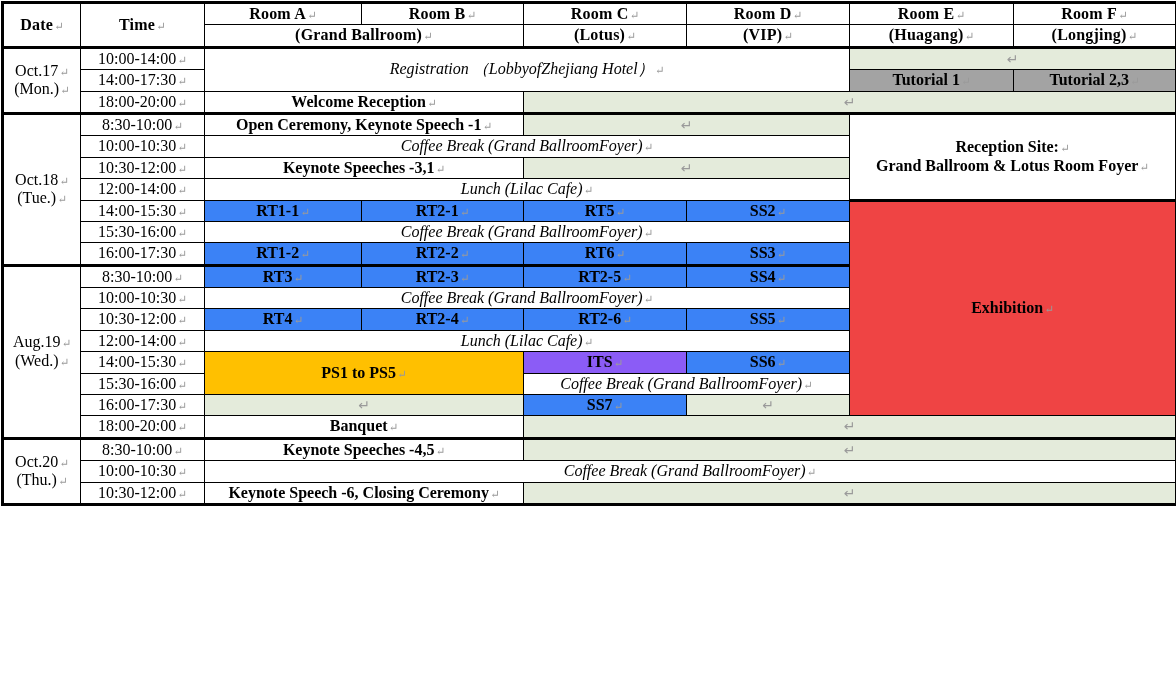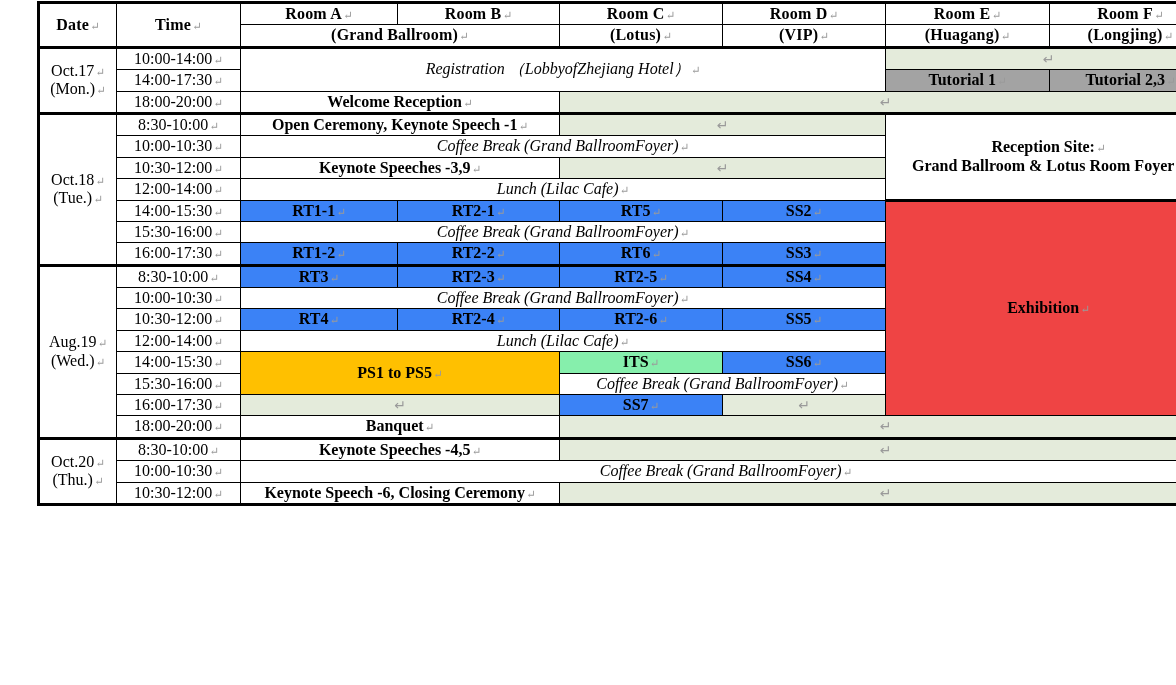--- a/index.html
+++ b/index.html
@@ -11,21 +11,20 @@
   body {
     width: 1176px;
     height: 685px;
     font-family: "Liberation Serif", "DejaVu Serif", serif;
     overflow: hidden;
   }
   #schedule-wrap {
     width: 1176px;
     height: 685px;
     box-sizing: border-box;
-    padding-left: 36px;
   }
   table.sched {
     border-collapse: collapse;
     table-layout: fixed;
     width: 1174px;
     margin: 1px;
     background: #fff;
   }
   table.sched td {
     border: 1px solid #000000;
@@ -82,21 +81,21 @@
   .sess {
     font-weight: bold;
     font-size: 18px;
   }
 
   
   .fill-green  { background: #e4ebdb; }
   .fill-blue   { background: #3b82f6; }
   .fill-cream  { background: #ef4444; }
   .fill-orange { background: #ffc000; }
-  .fill-purple { background: #86efac; color: #ffffff; }
+  .fill-purple { background: #8b5cf6; color: #ffffff; }
   .fill-navy   { background: #a3a3a3; color: #ffffff; }
 
   .pilcrow {
     color: #9a9a9a;
     font-size: 14px;
     font-family: "DejaVu Sans", sans-serif;
   }
   .pil-after::after {
     content: "\21B5";
     color: #9a9a9a;
@@ -180,21 +179,21 @@
       </td>
     </tr>
 
     <tr>
       <td class="timecell pil-after">10:00-10:30</td>
       <td colspan="4" class="ital pil-after">Coffee Break (Grand BallroomFoyer)</td>
     </tr>
 
     <tr>
       <td class="timecell pil-after">10:30-12:00</td>
-      <td colspan="2" class="bold-lg pil-after">Keynote Speeches -3,9</td>
+      <td colspan="2" class="bold-lg pil-after">Keynote Speeches -3,1</td>
       <td colspan="2" class="fill-green"><span class="pilcrow">↵</span></td>
     </tr>
 
     <tr>
       <td class="timecell pil-after">12:00-14:00</td>
       <td colspan="4" class="ital pil-after">Lunch (Lilac Cafe)</td>
     </tr>
 
     <tr>
       <td class="timecell pil-after">14:00-15:30</td>

